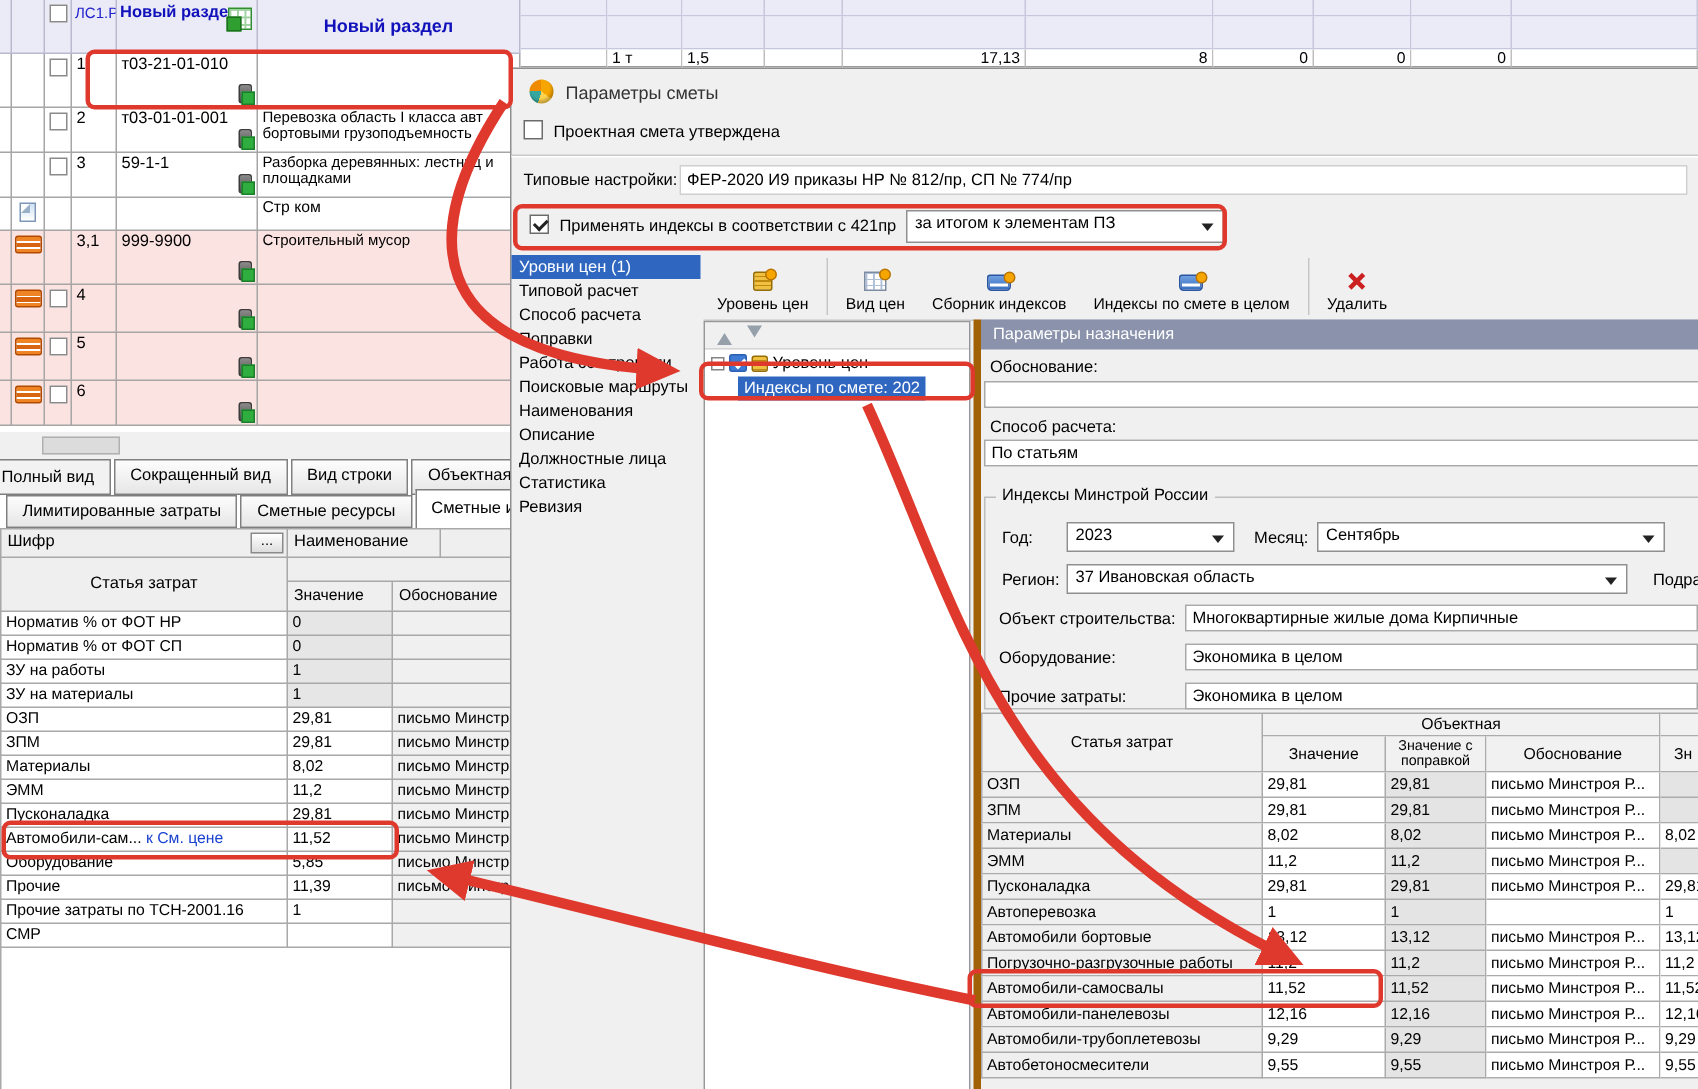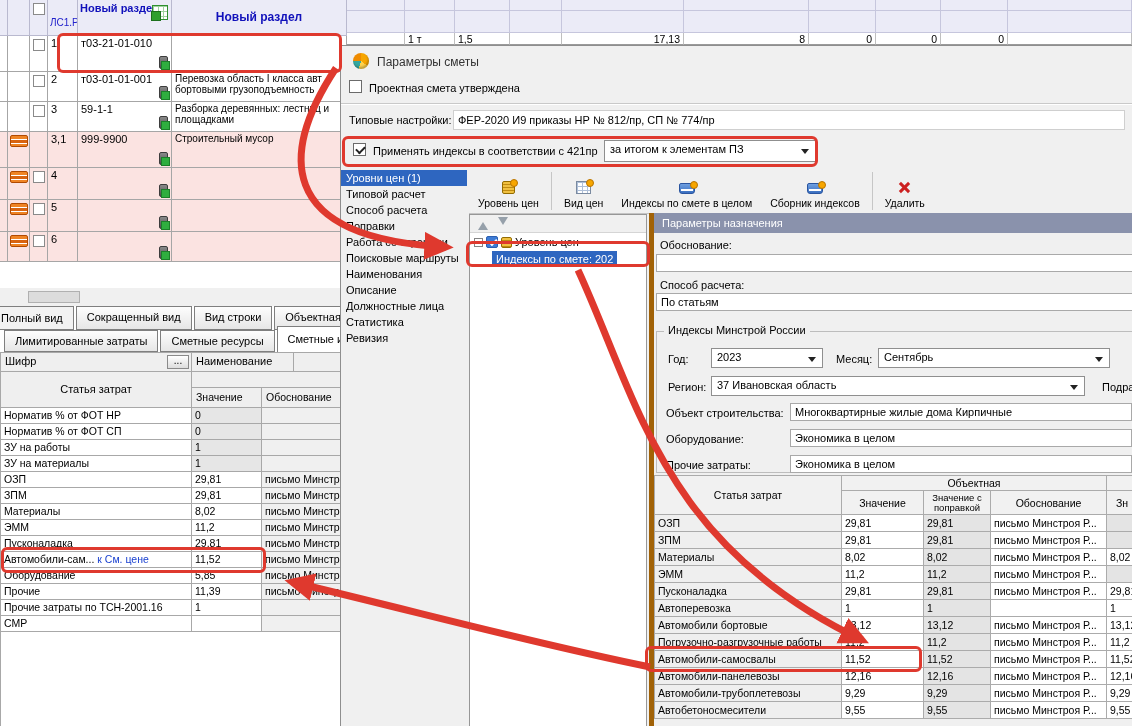--- a/index.html
+++ b/index.html
@@ -14,21 +14,21 @@
   .srow.white .sc{background:#fff;border-right:1px solid #bfbfbf;border-bottom:1px solid #9a9a9a}
   .sc.r{text-align:right}
 
   
   .etable{position:absolute;left:0;top:0;width:347px;background:#fff}
   .et-row{display:grid;grid-template-columns:8px 22px 18px 30px 94px 175px}
   .et-row .c{border-right:1px solid #a6a6a6;border-bottom:1px solid #a6a6a6;overflow:hidden;position:relative}
   .et-head .c{background:#ebebf7;border-color:#b9b9cf}
   .h36{height:36px}.h30{height:30px}.h22{height:22px}.h32{height:32px}
   .pinkrow .c{background:#fbe3e1}
-  .blue{color:#2222cc;font-size:10px;padding:17px 2px}
+  .blue{color:#2222cc;font-size:10px;padding:4px 2px}
   .bluebold{color:#1111bb;font-weight:bold;font-size:11px;line-height:12px;display:block;padding:2px 2px}
   .bigtitle{color:#1111bb;font-weight:bold;font-size:12px;text-align:center;line-height:34px}
   .numc{font-size:11px;padding:1px 0 0 3px}
   .codec{font-size:11px;padding:1px 0 0 3px}
   .namec{font-size:10px;line-height:11px;padding:1px 3px}
   .cbx{width:12px;height:12px;border:1px solid #8a8a8a;background:#fff;display:inline-block}
   .cc{display:flex;align-items:flex-start;justify-content:center;padding-top:3px}
   .ci{display:flex;align-items:flex-start;justify-content:center;padding-top:3px}
 
   
@@ -218,20 +218,30 @@
     <div class="et-row h30">
       <div class="c"></div>
         <div class="c ci"></div>
       <div class="c cc">
           <span class="cbx"></span>
         </div>
       <div class="c numc">3</div>
       <div class="c codec"><span>59-1-1</span><span class="i-phone"></span></div>
       <div class="c namec">Разборка деревянных: лестниц и площадками</div>
     </div>
+    <div class="et-row h22">
+      <div class="c"></div>
+      <div class="c ci">
+          <span class="i-doc"></span>
+        </div>
+      <div class="c"></div>
+      <div class="c"></div>
+      <div class="c"></div>
+      <div class="c namec" style="font-size:10.5px">Стр ком</div>
+    </div>
     <div class="et-row h36 pinkrow">
       <div class="c"></div>
       <div class="c ci">
           <span class="i-bricks"></span>
         </div>
       <div class="c"></div>
       <div class="c numc">3,1</div>
       <div class="c codec"><span>999-9900</span><span class="i-phone"></span></div>
       <div class="c namec">Строительный мусор</div>
     </div>
@@ -419,25 +429,25 @@
           <span class="i-coins"></span>
           <span>Уровень цен</span>
         </div>
       <div class="tsep"></div>
       <div class="tbtn">
           <span class="i-grid"></span>
           <span>Вид цен</span>
         </div>
       <div class="tbtn">
           <span class="i-book"></span>
-          <span>Индексы по смете в целом</span>
+          <span>Сборник индексов</span>
         </div>
       <div class="tbtn">
           <span class="i-book"></span>
-          <span>Сборник индексов</span>
+          <span>Индексы по смете в целом</span>
         </div>
       <div class="tsep"></div>
       <div class="tbtn">
           <span class="i-x"></span>
           <span>Удалить</span>
         </div>
     </div>
 
     <div class="dtree">
       <div class="treetop">

